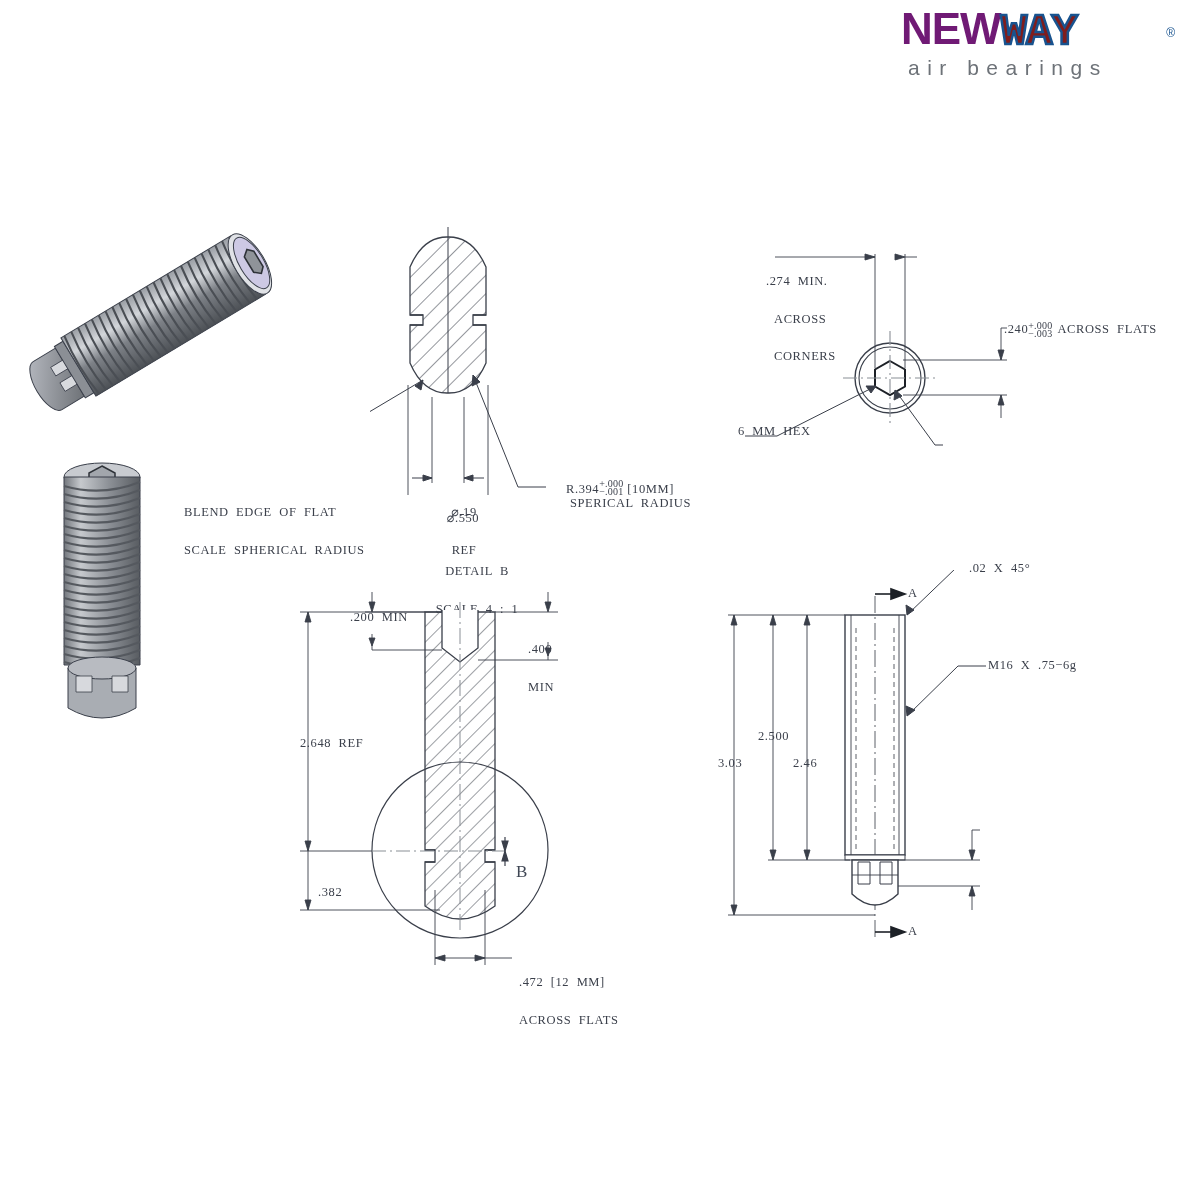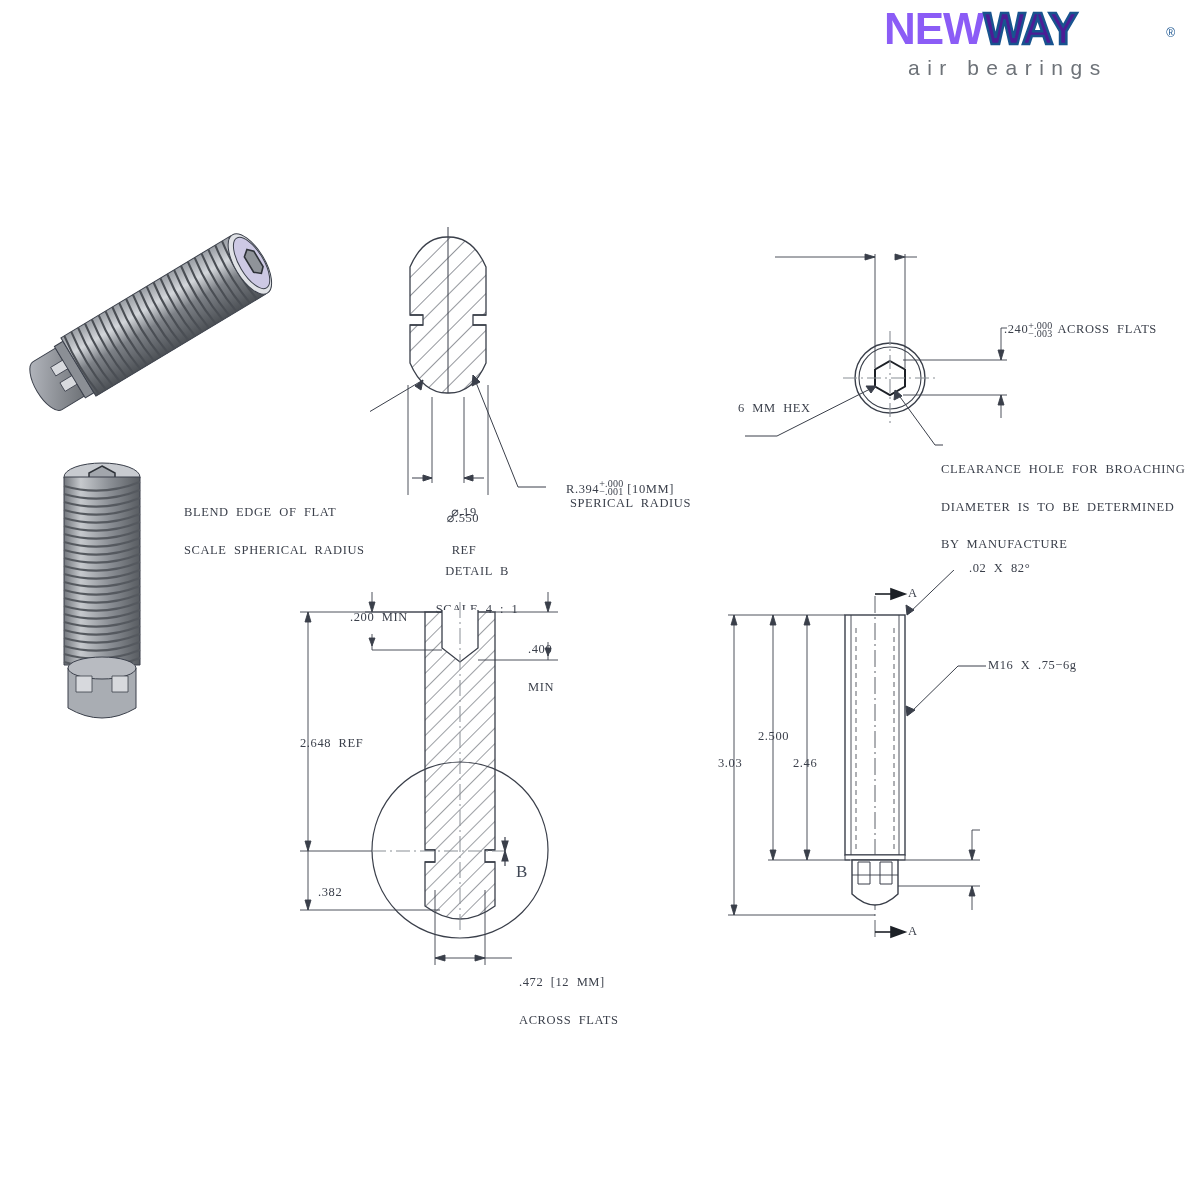--- a/index.html
+++ b/index.html
@@ -8,22 +8,22 @@
        font-family:"Liberation Serif",serif;color:#3a3f4a;}
   .stage{position:absolute;left:0;top:0;width:1200px;height:1200px;}
   svg{display:block;}
   .abs{position:absolute;}
 
   
   #logo{position:absolute;left:884px;top:4px;width:312px;height:84px;}
   .logo-row{position:absolute;left:0;top:2px;width:290px;height:46px;
             font-family:"Liberation Sans",sans-serif;font-weight:bold;
             font-size:44px;letter-spacing:-1px;line-height:46px;white-space:nowrap;}
-  .lg-new{color:#8b5cf6;}
-  .lg-way{color:#4c1d95;-webkit-text-stroke:2.5px #18538f;}
+  .lg-new{color:#701a75;margin-left:17px;}
+  .lg-way{color:#7f1d1d;font-family:Liberation Mono, monospace;-webkit-text-stroke:2.5px #18538f;}
   .lg-reg{position:absolute;right:0;top:4px;font-family:"Liberation Sans",sans-serif;
           font-size:12px;color:#18538f;font-weight:normal;}
   .logo-sub{position:absolute;left:24px;top:52px;width:270px;
             font-family:"Liberation Sans",sans-serif;font-size:21px;color:#6d7278;
             letter-spacing:7.5px;white-space:nowrap;}
 
   
   .dim{position:absolute;font-family:"Liberation Serif",serif;font-size:12.5px;
        color:#3a3f4a;white-space:pre;letter-spacing:0.6px;line-height:12.5px;}
   .dim.c{text-align:center;}
@@ -269,37 +269,37 @@
       <polygon points="141,146 131,146 136,153" fill="#3a3f4a"></polygon>
     </g>
 
     <g stroke="#3a3f4a" stroke-width="1" fill="none">
       <line x1="160" y1="150" x2="200" y2="205"></line>
       <line x1="200" y1="205" x2="208" y2="205"></line>
       <polygon points="160,150 159,160 167,156" fill="#3a3f4a"></polygon>
     </g>
   </svg>
 
+  <div class="dim" style="left:766px;top:250px">
+    <div>.274  MIN.</div>
+    <div style="padding-left:8px">ACROSS</div>
+    <div style="padding-left:8px">CORNERS</div>
+  </div>
 
   <div style="position:absolute;left:1004px;top:323px;display:flex;align-items:flex-start;white-space:nowrap">
     <span class="dim" style="position:static">.240</span>
     <span style="display:inline-block;margin:-1px 5px 0 0">
       <span class="tol" style="position:static;display:block">+.000</span>
       <span class="tol" style="position:static;display:block">−.003</span>
     </span>
     <span class="dim" style="position:static">ACROSS  FLATS</span>
   </div>
 
-  <div class="dim" style="left:738px;top:402px">6  MM  HEX</div>
-
-  <div class="dim" style="left:941px;top:438px">
-    <div>CLEARANCE  HOLE  FOR  BROACHING</div>
-    <div>DIAMETER  IS  TO  BE  DETERMINED</div>
-    <div>BY  MANUFACTURE</div>
-  </div>
+  <div class="dim" style="left:738px;top:425px">6  MM  HEX</div>
+
 
   <svg class="abs" style="left:290px;top:590px" width="380" height="400">
     <defs>
       <pattern id="hatchB" width="11" height="11" patternTransform="rotate(45)" patternUnits="userSpaceOnUse">
         <line x1="0" y1="0" x2="0" y2="11" stroke="#3a3f4a" stroke-width="1"></line>
       </pattern>
       <mask id="boreMask">
         <rect x="0" y="0" width="380" height="400" fill="#fff"></rect>
 
         <path d="M152 20 h36 v38 l-18 14 l-18 -14 z" fill="#000"></path>
@@ -455,20 +455,20 @@
     <g stroke="#3a3f4a" stroke-width="1" fill="none">
       <line x1="207" y1="146" x2="258" y2="96"></line>
       <line x1="258" y1="96" x2="286" y2="96"></line>
       <polygon points="207,146 206,136 215,140" fill="#3a3f4a"></polygon>
     </g>
   </svg>
 
   <div class="dim" style="left:908px;top:587px">A</div>
   <div class="dim" style="left:908px;top:925px">A</div>
 
-  <div class="dim" style="left:969px;top:562px">.02  X  82°</div>
+  <div class="dim" style="left:969px;top:562px">.02  X  45°</div>
   <div class="dim" style="left:988px;top:659px">M16  X  .75−6g</div>
 
   <div class="dim" style="left:718px;top:757px">3.03</div>
   <div class="dim" style="left:758px;top:730px">2.500</div>
   <div class="dim" style="left:793px;top:757px">2.46</div>
 
 </div>
 
 </body></html>

